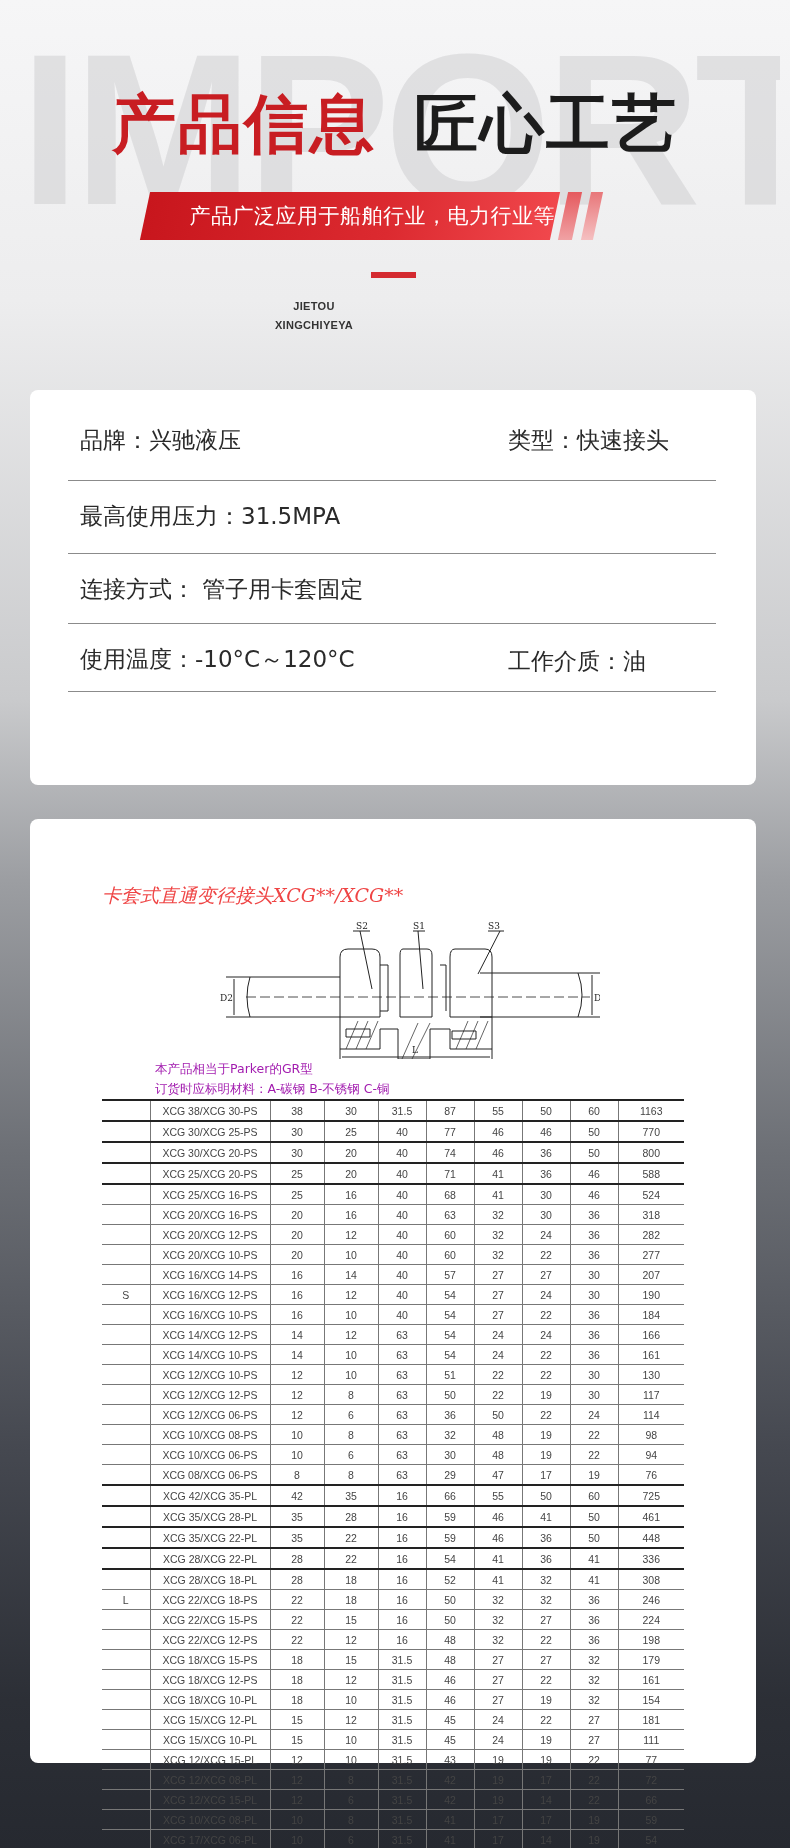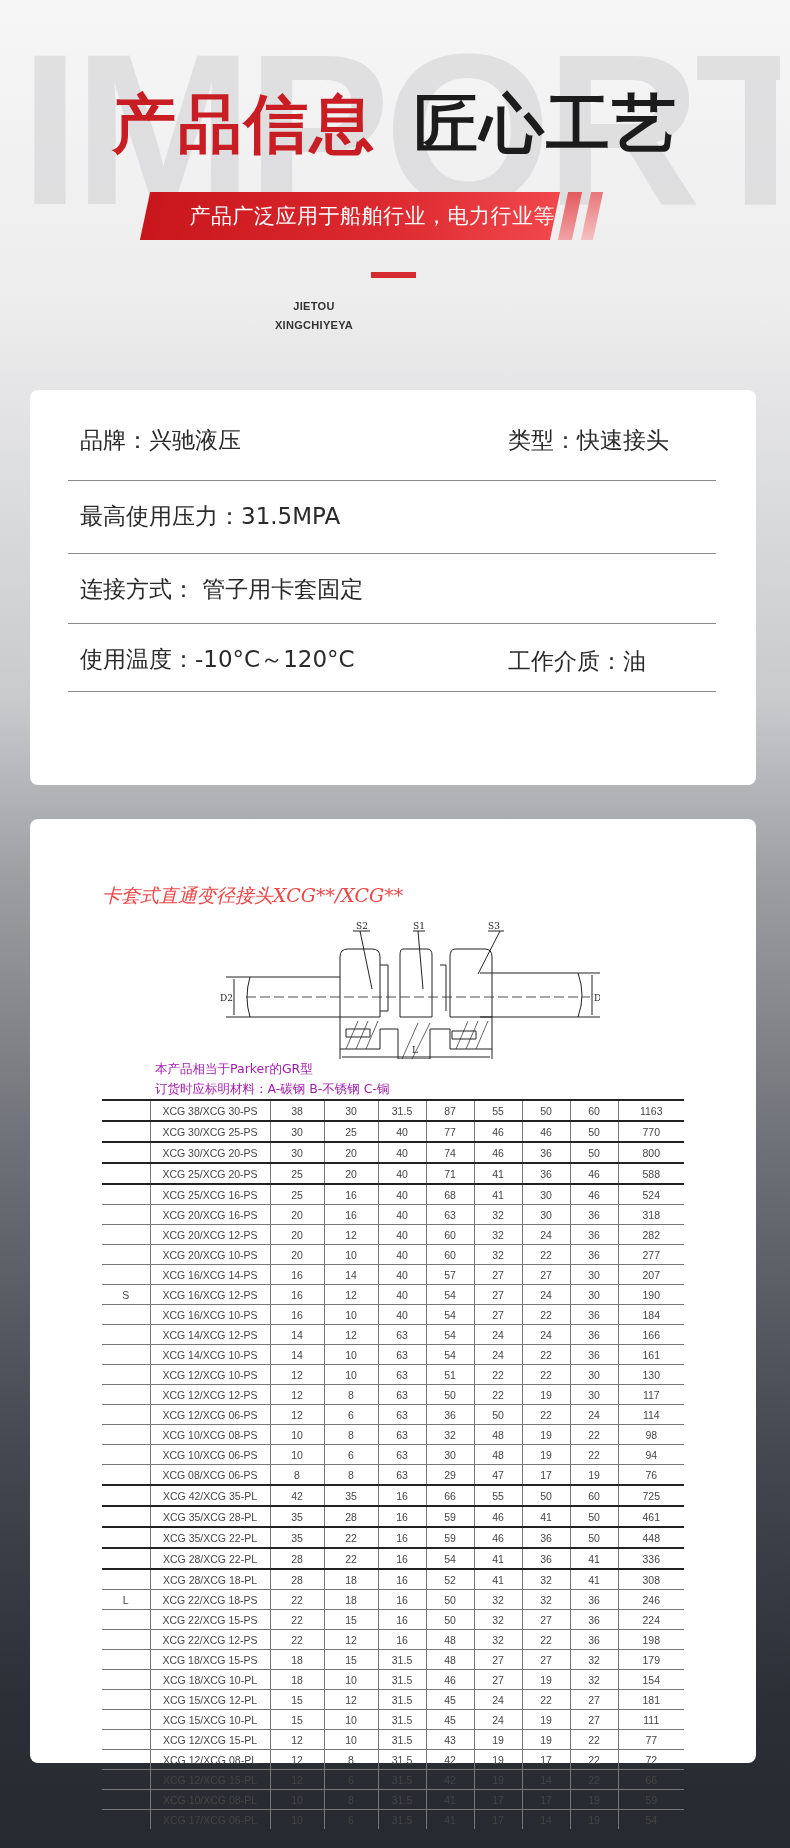--- a/index.html
+++ b/index.html
@@ -509,20 +509,32 @@
           <td class="code">XCG 18/XCG 15-PS</td>
           <td class="c1">18</td>
           <td class="c2">15</td>
           <td class="c3">31.5</td>
           <td class="c4">48</td>
           <td class="c5">27</td>
           <td class="c6">27</td>
           <td class="c7">32</td>
           <td class="c8">179</td>
         </tr>
+        <tr>
+          <td class="series"></td>
+          <td class="code">XCG 18/XCG 12-PS</td>
+          <td class="c1">18</td>
+          <td class="c2">12</td>
+          <td class="c3">31.5</td>
+          <td class="c4">46</td>
+          <td class="c5">27</td>
+          <td class="c6">22</td>
+          <td class="c7">32</td>
+          <td class="c8">161</td>
+        </tr>
       </tbody>
       <tbody class="group">
         <tr>
           <td class="series"></td>
           <td class="code">XCG 18/XCG 10-PL</td>
           <td class="c1">18</td>
           <td class="c2">10</td>
           <td class="c3">31.5</td>
           <td class="c4">46</td>
           <td class="c5">27</td>

